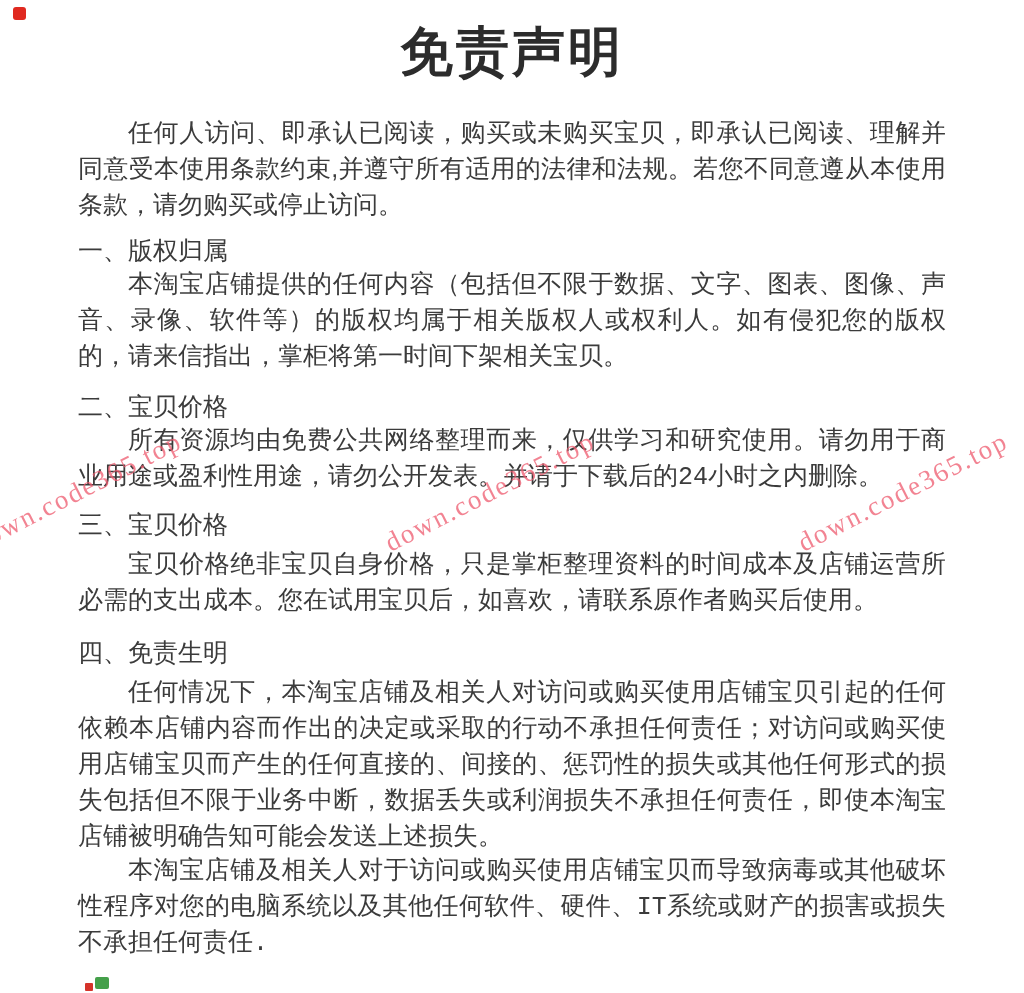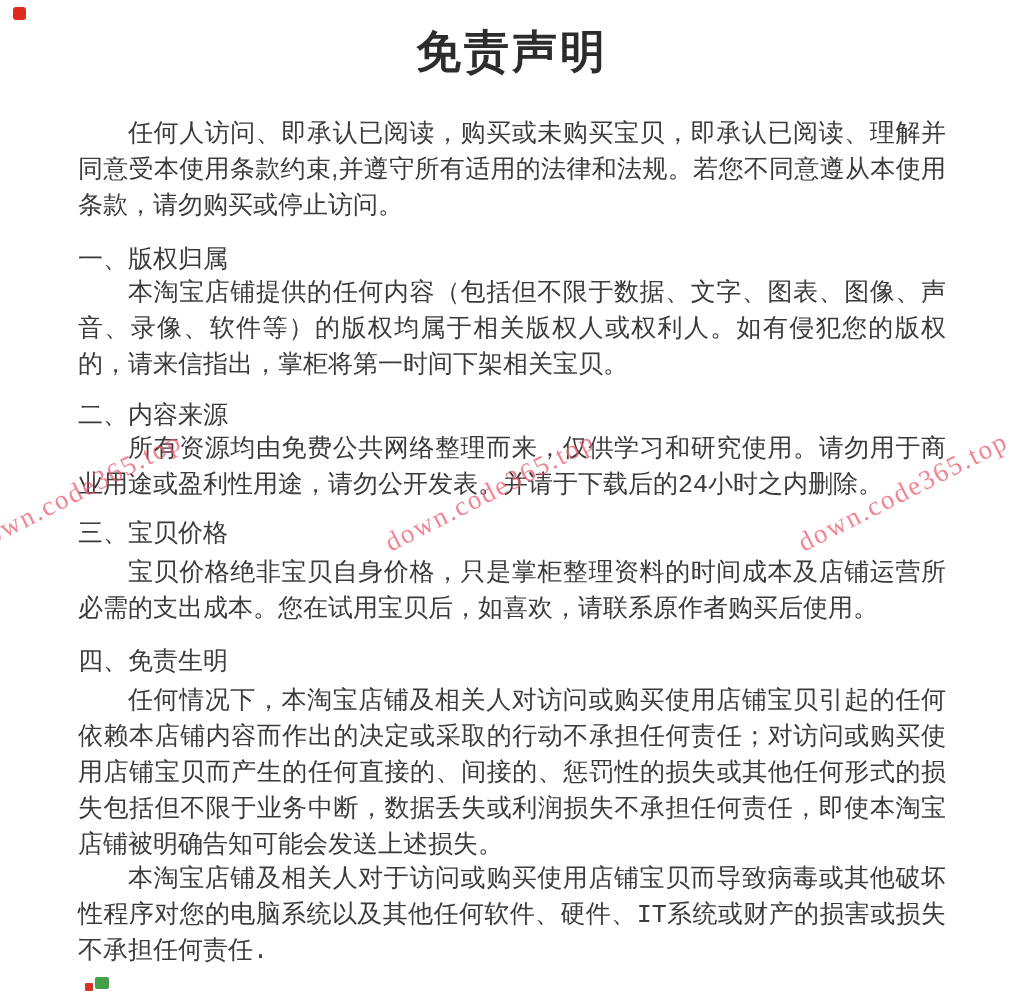--- a/index.html
+++ b/index.html
@@ -20,39 +20,39 @@
     left: 78px;
     top: 0;
     width: 868px;
     color: #3b3b3b;
     font-size: 25px;
     line-height: 36px;
     text-align: justify;
   }
   .title {
     text-align: center;
-    font-size: 45px;
+    font-size: 53px;
     line-height: 52px;
     font-weight: 700;
     color: #2c2c2c;
     letter-spacing: 3px;
     margin: 26px 0 0 0;
   }
   .para {
     margin: 0;
     text-indent: 2em;
   }
   .heading {
     font-size: 25px;
     line-height: 36px;
     font-weight: 400;
     color: #3b3b3b;
     margin: 0;
   }
-  .mt10 { margin-top: 18px; }
+  .mt10 { margin-top: 10px; }
   .mt0  { margin-top: 0; font-family: Liberation Mono, monospace; }
   .mt12 { margin-top: 12px; }
   .mt18 { margin-top: 10px; }
   .mt4  { margin-top: 4px; font-family: Liberation Serif, serif; }
   .mt16 { margin-top: 16px; }
   .mt36 { margin-top: 36px; }
   .watermark {
     position: absolute;
     font-family: "Liberation Serif", serif;
     font-size: 27px;
@@ -102,21 +102,21 @@
 
   <div class="doc">
 
     <h1 class="title">免责声明</h1>
 
     <p class="para mt36">任何人访问、即承认已阅读，购买或未购买宝贝，即承认已阅读、理解并同意受本使用条款约束,并遵守所有适用的法律和法规。若您不同意遵从本使用条款，请勿购买或停止访问。</p>
 
     <h2 class="heading mt10">一、版权归属</h2>
     <p class="para mt0">本淘宝店铺提供的任何内容（包括但不限于数据、文字、图表、图像、声音、录像、软件等）的版权均属于相关版权人或权利人。如有侵犯您的版权的，请来信指出，掌柜将第一时间下架相关宝贝。</p>
 
-    <h2 class="heading mt12">二、内容来源</h2>
+    <h2 class="heading mt12">二、宝贝价格</h2>
     <p class="para mt0">所有资源均由免费公共网络整理而来，仅供学习和研究使用。请勿用于商业用途或盈利性用途，请勿公开发表。并请于下载后的24小时之内删除。</p>
 
     <h2 class="heading mt18">三、宝贝价格</h2>
     <p class="para mt4">宝贝价格绝非宝贝自身价格，只是掌柜整理资料的时间成本及店铺运营所必需的支出成本。您在试用宝贝后，如喜欢，请联系原作者购买后使用。</p>
 
     <h2 class="heading mt16">四、免责生明</h2>
     <p class="para mt4">任何情况下，本淘宝店铺及相关人对访问或购买使用店铺宝贝引起的任何依赖本店铺内容而作出的决定或采取的行动不承担任何责任；对访问或购买使用店铺宝贝而产生的任何直接的、间接的、惩罚性的损失或其他任何形式的损失包括但不限于业务中断，数据丢失或利润损失不承担任何责任，即使本淘宝店铺被明确告知可能会发送上述损失。</p>
     <p class="para mt0">本淘宝店铺及相关人对于访问或购买使用店铺宝贝而导致病毒或其他破坏性程序对您的电脑系统以及其他任何软件、硬件、IT系统或财产的损害或损失不承担任何责任.</p>
 
   </div>

